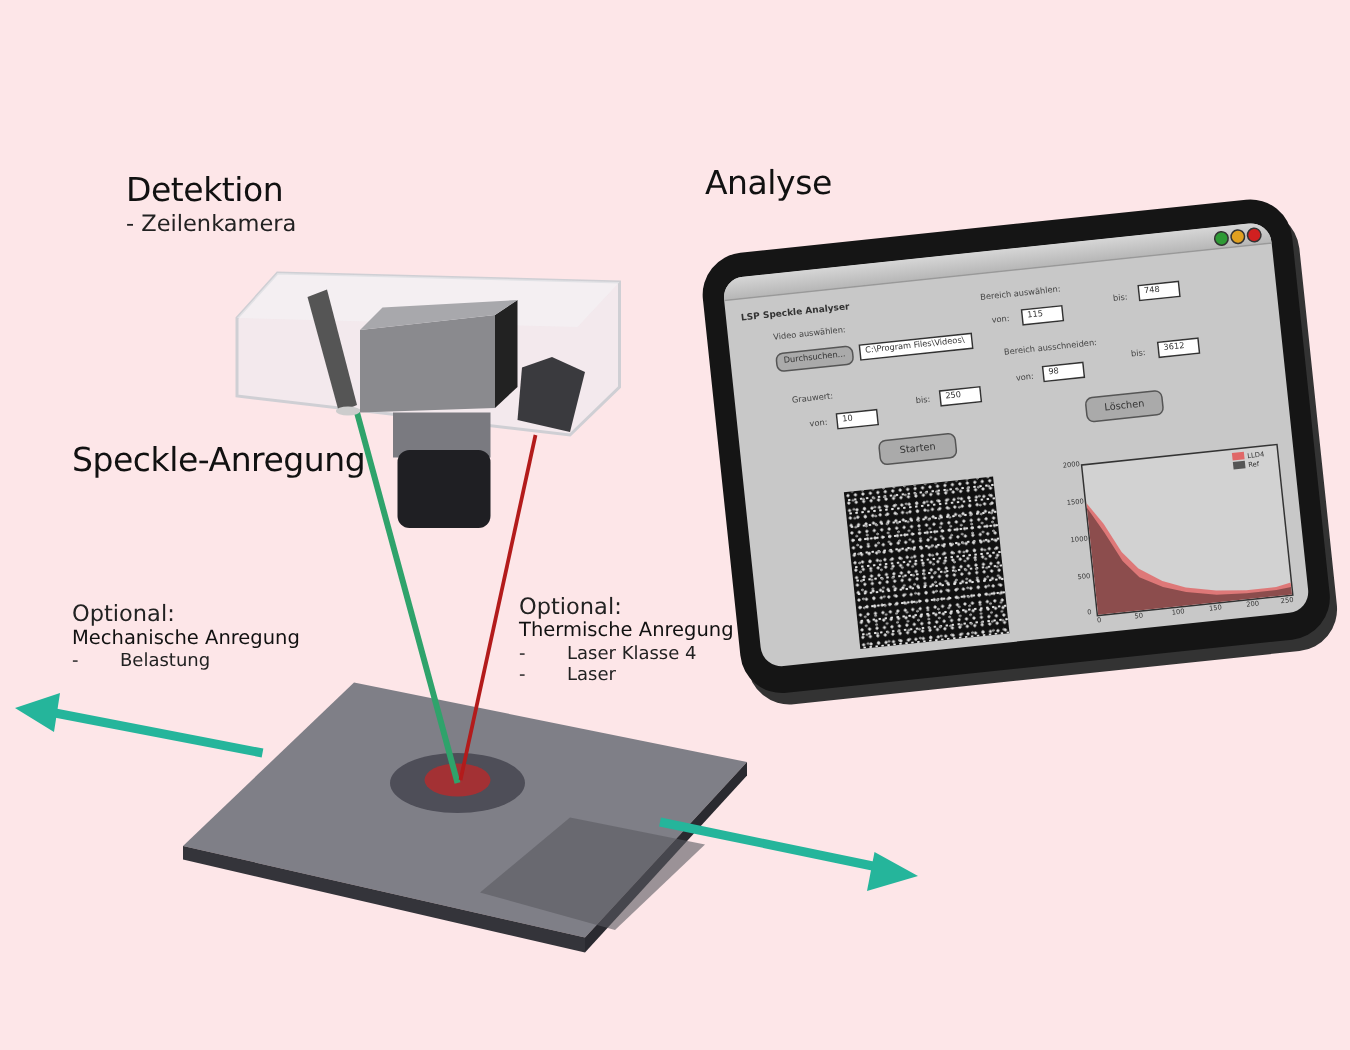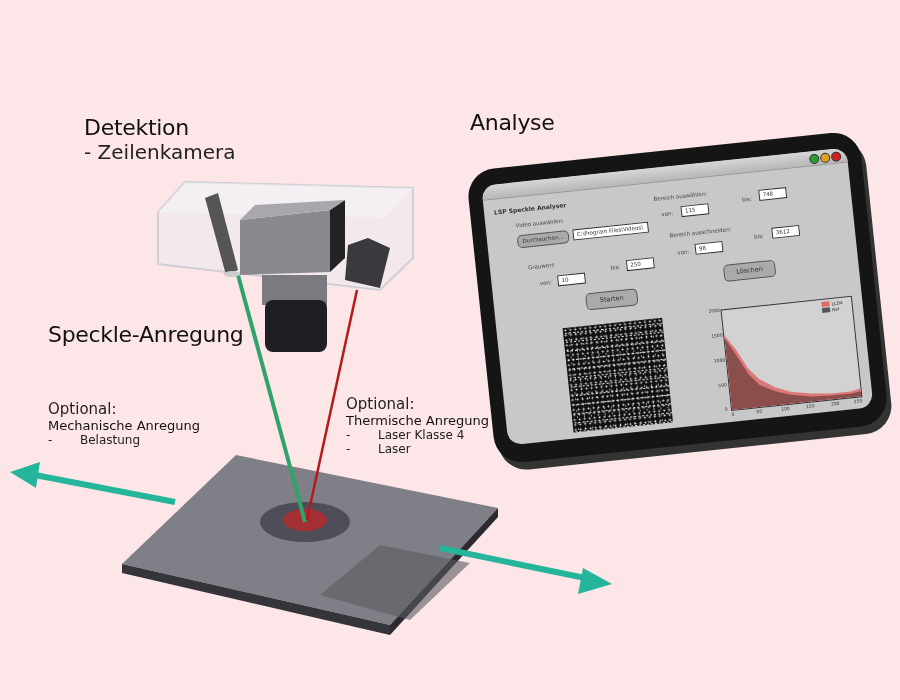--- a/index.html
+++ b/index.html
@@ -4,21 +4,21 @@
 <style>
   html, body { margin: 0; padding: 0; }
   body {
     width: 900px; height: 700px; position: relative; overflow: hidden;
     background: #fde6e8;
     font-family: "DejaVu Sans", sans-serif;
     color: #111;
   }
   .abs { position: absolute; }
   .h-big { font-weight: normal; font-size: 22px; letter-spacing: -0.3px; }
-  .sub { font-size: 20px; color: #222; }
+  .sub { font-size: 15px; color: #222; }
   .opt { font-size: 15px; color: #222; }
   .opt-b { font-size: 13px; font-weight: normal; color: #111; }
   .opt-item { font-size: 12px; color: #222; }
   .opt-item .dash { display: inline-block; width: 32px; }
 
   
   #monitor {
     left: 480px; top: 150px; width: 395px; height: 295px;
     transform: rotate(-6deg) skewY(0deg);
     transform-origin: center;
@@ -111,21 +111,21 @@
   <g>
     <polygon points="348,245 368,238 390,248 380,288 345,280" fill="#3a3a3e"></polygon>
   </g>
 </svg>
 
 <div class="abs" style="left:84px;top:115px;">
   <div class="h-big">Detektion</div>
   <div class="sub">- Zeilenkamera</div>
 </div>
 
-<div class="abs" style="left:48px;top:322px;">
+<div class="abs" style="left:48px;top:295px;">
   <div class="h-big">Speckle-Anregung</div>
 </div>
 
 <div class="abs" style="left:48px;top:400px;">
   <div class="opt">Optional:</div>
   <div class="opt-b">Mechanische Anregung</div>
   <div class="opt-item"><span class="dash">-</span><span>Belastung</span></div>
 </div>
 
 <div class="abs" style="left:346px;top:395px;">

